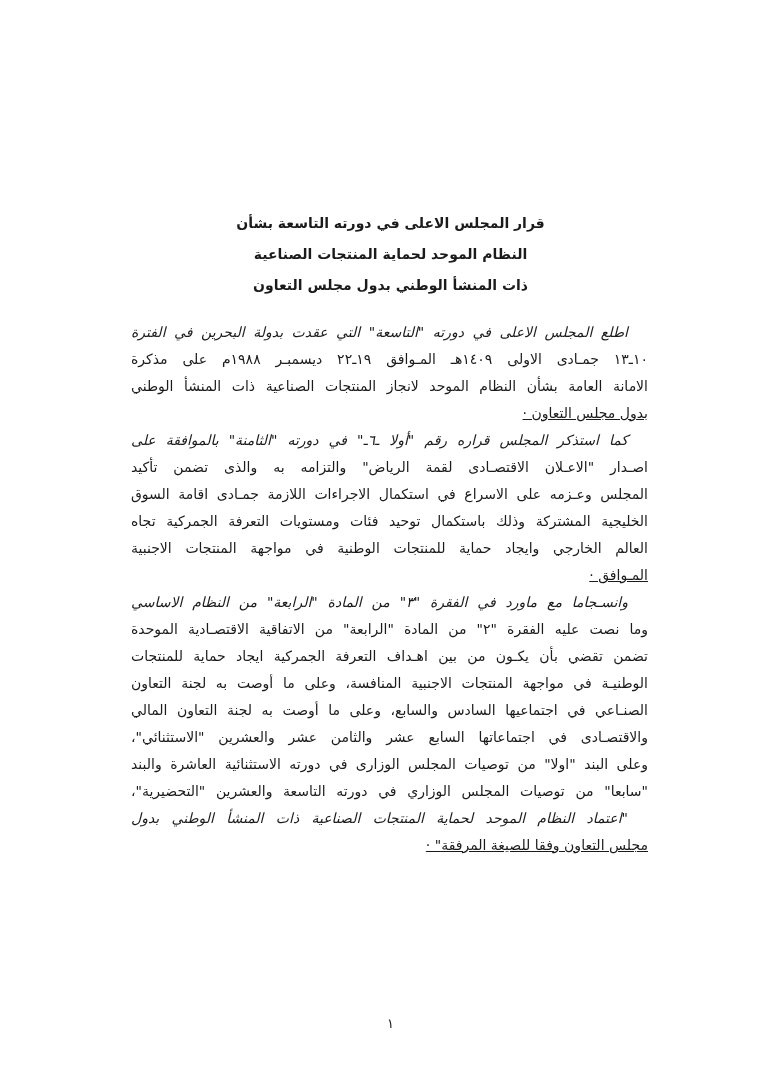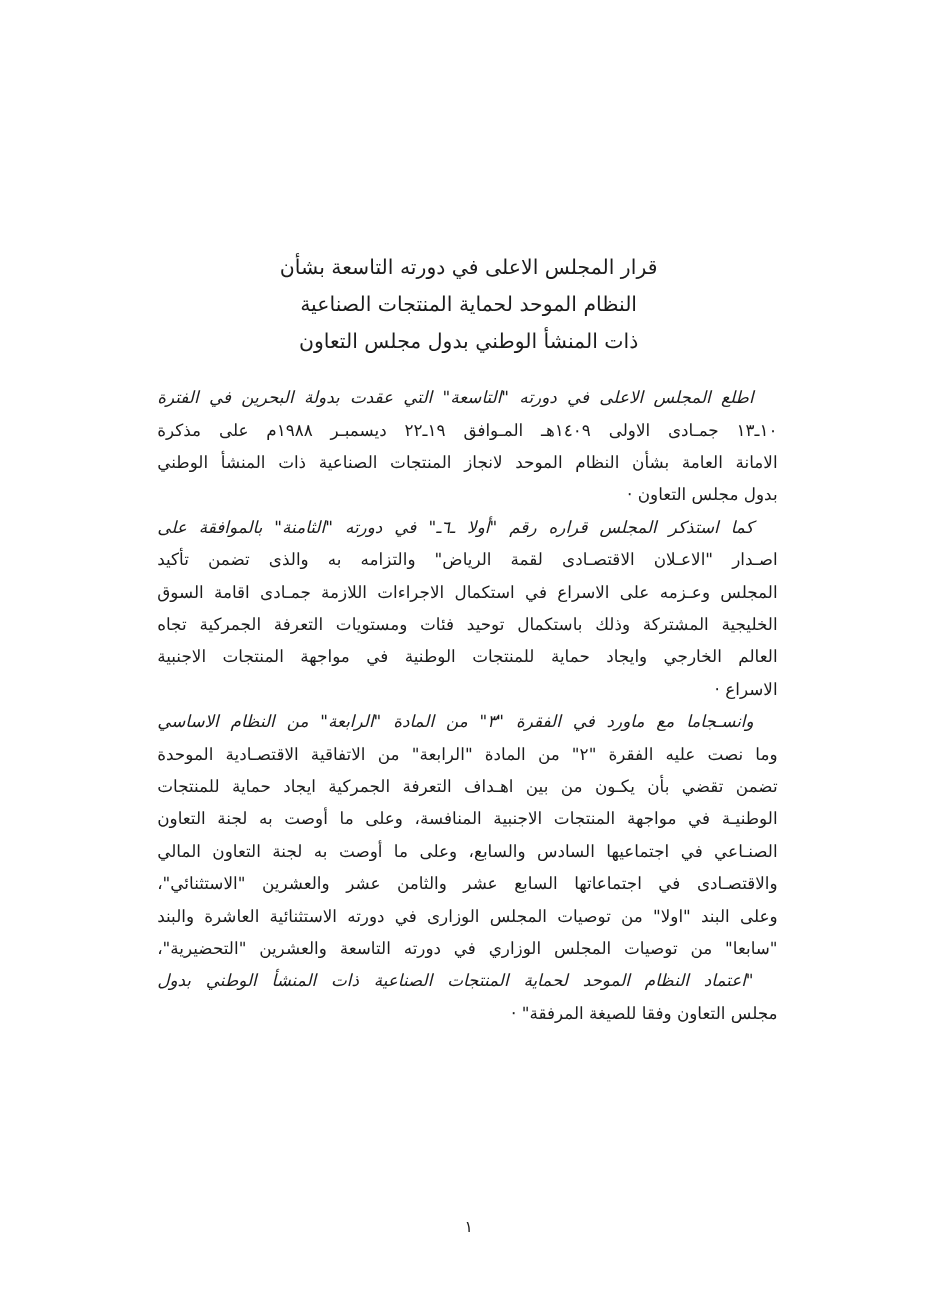--- a/index.html
+++ b/index.html
@@ -20,22 +20,22 @@
     inset: 0;
     background: #ffffff;
   }
   .title-block {
     position: absolute;
     top: 208px;
     left: 133px;
     width: 515px;
     direction: rtl;
     text-align: center;
-    font-weight: normal;
-    font-size: 17px;
+    font-weight: bold;
+    font-size: 14px;
     line-height: 31px;
     letter-spacing: 0;
   }
   .body-block {
     position: absolute;
     top: 319px;
     left: 131px;
     width: 517px;
     direction: rtl;
     font-size: 14px;
@@ -44,20 +44,21 @@
   .line {
     text-align: justify;
     text-align-last: justify;
   }
   .line.first {
     padding-right: 20px;
     font-style: italic;
   }
   .line.last {
     text-align-last: right;
+    text-decoration: underline;
   }
   .page-number {
     position: absolute;
     top: 1016px;
     left: 133px;
     width: 515px;
     text-align: center;
     direction: rtl;
     font-size: 13px;
   }
@@ -76,21 +77,21 @@
   <main class="body-block" id="body-block">
       <div class="line first">اطلع المجلس الاعلى في دورته "التاسعة" التي عقدت بدولة البحرين في الفترة</div>
       <div class="line">١٠ـ١٣ جمـادى الاولى ١٤٠٩هـ المـوافق ١٩ـ٢٢ ديسمبـر ١٩٨٨م على مذكرة</div>
       <div class="line">الامانة العامة بشأن النظام الموحد لانجاز المنتجات الصناعية ذات المنشأ الوطني</div>
       <div class="line last">بدول مجلس التعاون ·</div>
       <div class="line first">كما استذكر المجلس قراره رقم "أولا ـ٦ـ" في دورته "الثامنة" بالموافقة على</div>
       <div class="line">اصـدار "الاعـلان الاقتصـادى لقمة الرياض" والتزامه به والذى تضمن تأكيد</div>
       <div class="line">المجلس وعـزمه على الاسراع في استكمال الاجراءات اللازمة جمـادى اقامة السوق</div>
       <div class="line">الخليجية المشتركة وذلك باستكمال توحيد فئات ومستويات التعرفة الجمركية تجاه</div>
       <div class="line">العالم الخارجي وايجاد حماية للمنتجات الوطنية في مواجهة المنتجات الاجنبية</div>
-      <div class="line last">الاسراع ·</div>
+      <div class="line last">المـوافق ·</div>
       <div class="line first">وانسـجاما مع ماورد في الفقرة "٣" من المادة "الرابعة" من النظام الاساسي</div>
       <div class="line">وما نصت عليه الفقرة "٢" من المادة "الرابعة" من الاتفاقية الاقتصـادية الموحدة</div>
       <div class="line">تضمن تقضي بأن يكـون من بين اهـداف التعرفة الجمركية ايجاد حماية للمنتجات</div>
       <div class="line">الوطنيـة في مواجهة المنتجات الاجنبية المنافسة، وعلى ما أوصت به لجنة التعاون</div>
       <div class="line">الصنـاعي في اجتماعيها السادس والسابع، وعلى ما أوصت به لجنة التعاون المالي</div>
       <div class="line">والاقتصـادى في اجتماعاتها السابع عشر والثامن عشر والعشرين "الاستثنائي"،</div>
       <div class="line">وعلى البند "اولا" من توصيات المجلس الوزارى في دورته الاستثنائية العاشرة والبند</div>
       <div class="line">"سابعا" من توصيات المجلس الوزاري في دورته التاسعة والعشرين "التحضيرية"،</div>
       <div class="line first">"اعتماد النظام الموحد لحماية المنتجات الصناعية ذات المنشأ الوطني بدول</div>
       <div class="line last">مجلس التعاون وفقا للصيغة المرفقة" ·</div>

